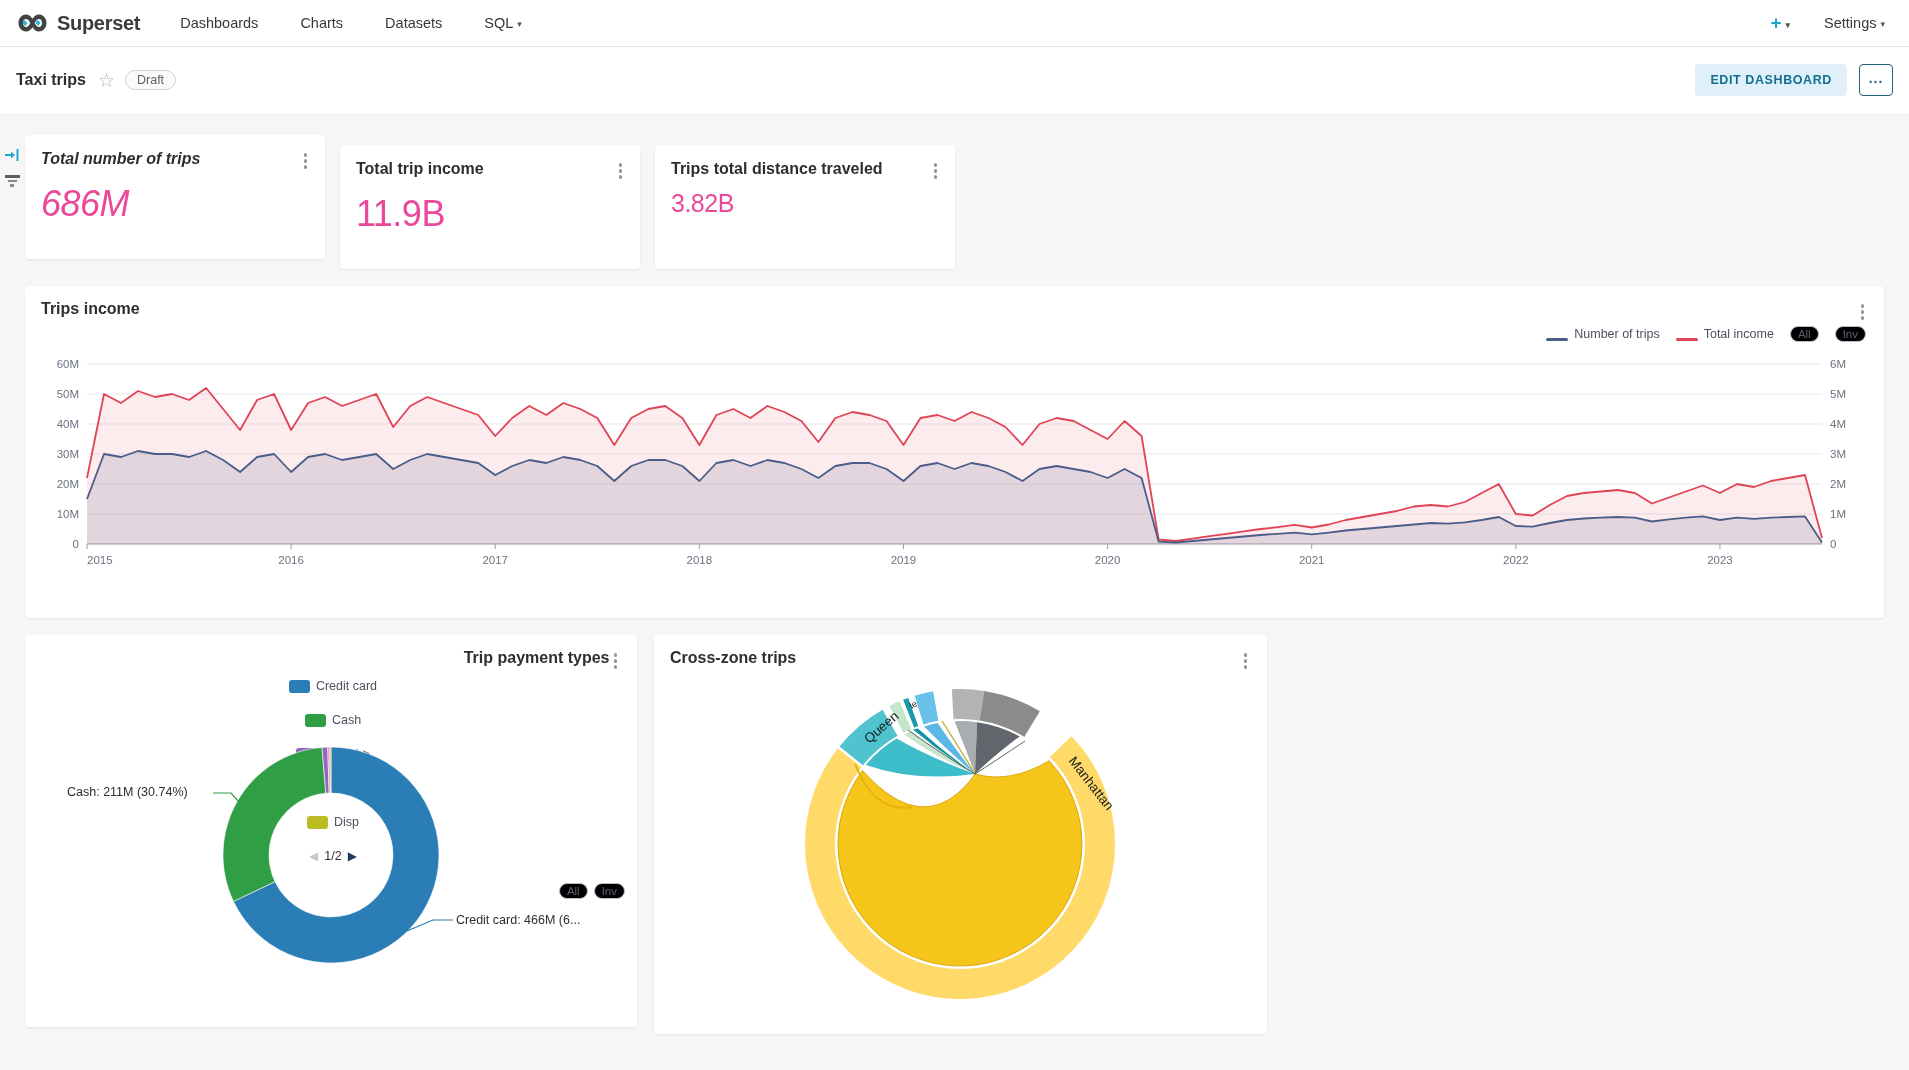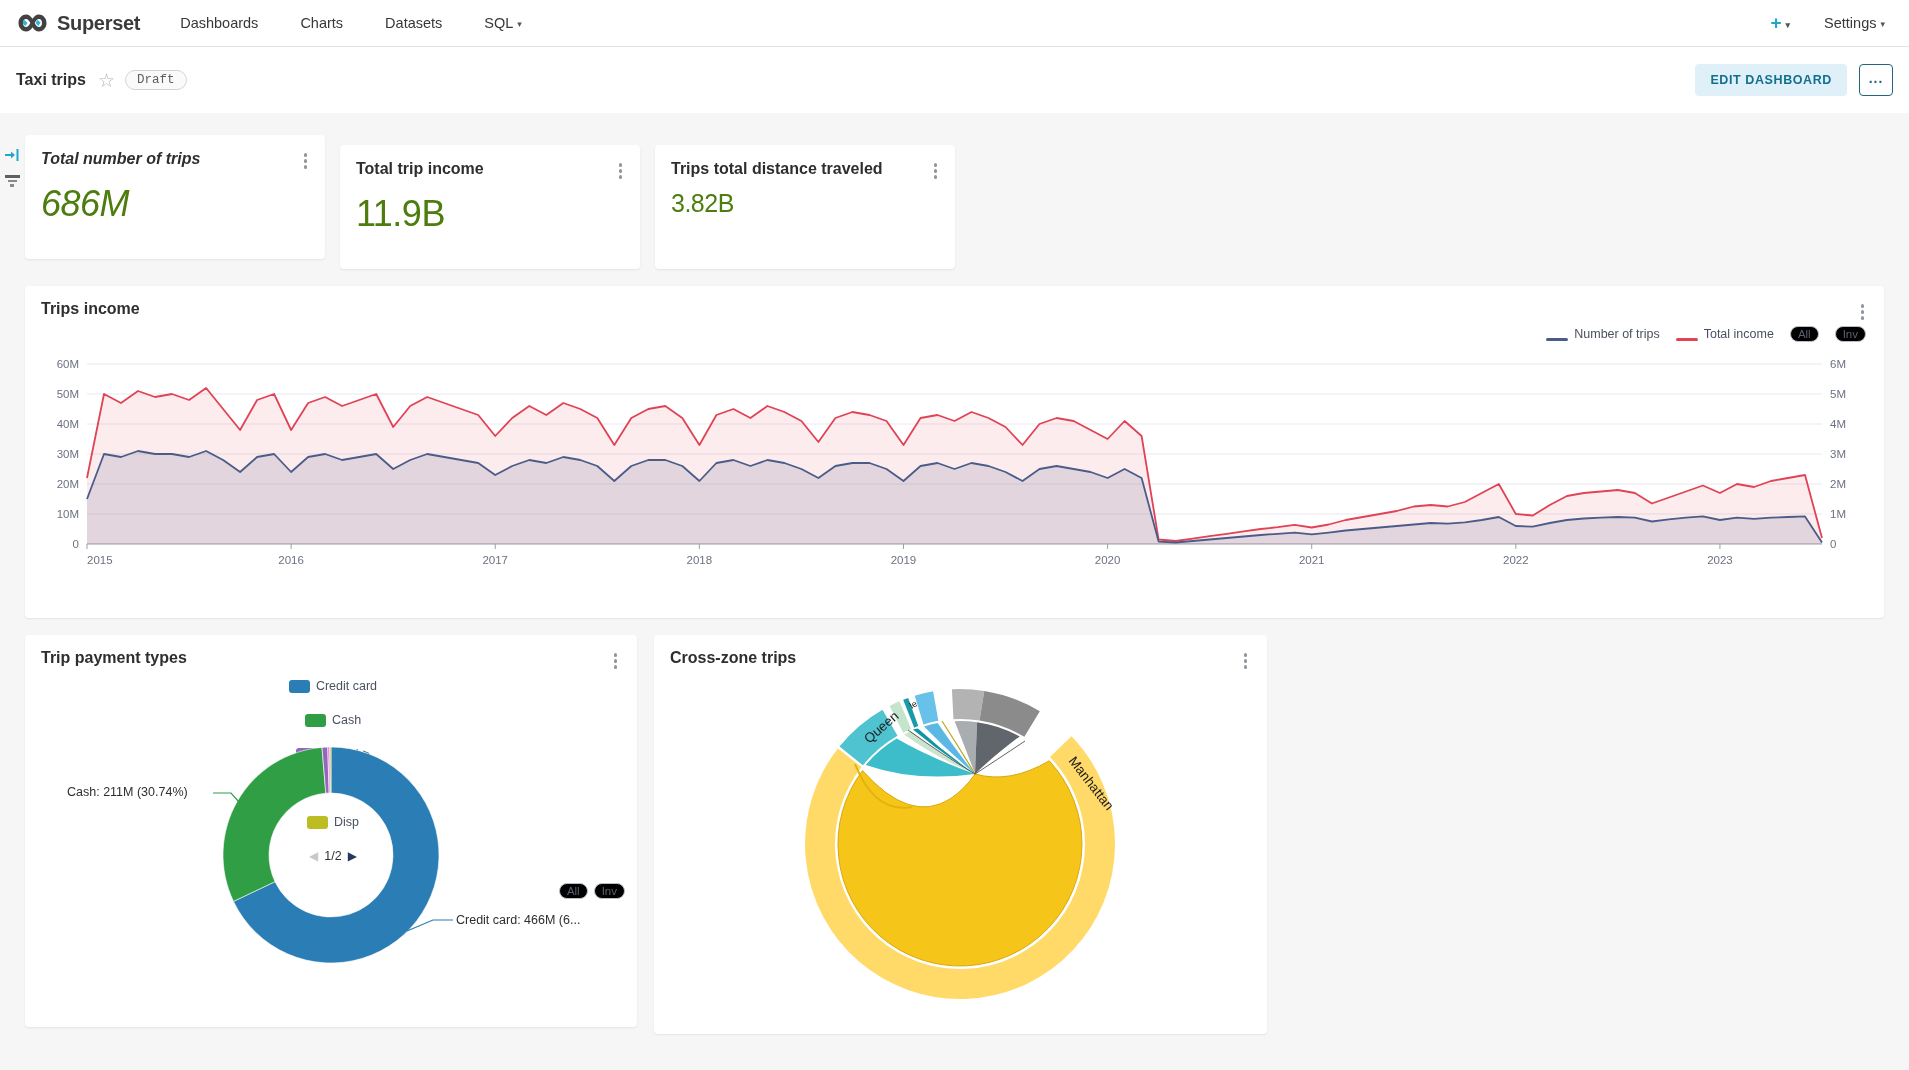--- a/index.html
+++ b/index.html
@@ -14,40 +14,40 @@
   .nav-item { font-size:14.5px; color:#383838; cursor:pointer; }
   .caret { font-size:9px; color:#555; margin-left:4px; vertical-align:1px;}
   .nav-right { margin-left:auto; display:flex; align-items:center; gap:34px; padding-right:8px;}
   .plus-btn { color:#20a7c9; font-size:19px; font-weight:bold; cursor:pointer;}
   .settings { font-size:14.5px; color:#383838; cursor:pointer;}
 
   
   .dash-header { position:absolute; left:0; top:47px; width:1909px; height:66px; background:#fff; display:flex; align-items:center; padding:0 16px; }
   .dash-title { font-size:16px; font-weight:bold; color:#2e2e2e; margin-right:12px;}
   .star { color:#b3b3b3; font-size:19px; margin-right:10px; cursor:pointer;}
-  .draft-badge { border:1px solid #d4d4d4; background:#fafafa; color:#5f5f5f; border-radius:11px; font-size:12.5px; padding:2px 11px;font-family:Liberation Mono, monospace; }
+  .draft-badge { border:1px solid #d4d4d4; background:#fafafa; color:#5f5f5f; border-radius:11px; font-size:12.5px; padding:2px 11px; }
   .header-right { margin-left:auto; display:flex; align-items:center; gap:12px; }
   .edit-btn { background:#dff0f8; color:#12708e; font-size:12.5px; font-weight:bold; letter-spacing:0.6px; border:none; border-radius:4px; padding:9px 15px; cursor:pointer; }
   .more-btn { width:34px; height:32px; background:#fff; border:1px solid #20667f; border-radius:4px; color:#20667f; font-weight:bold; font-size:14px; line-height:26px; text-align:center; cursor:pointer; letter-spacing:1px;}
 
   
   .filter-strip { position:absolute; left:0; top:113px; width:24px; height:957px; background:#f6f6f6; }
   .expand-icon { position:absolute; left:4px; top:35px; cursor:pointer;}
   .funnel-icon { position:absolute; left:4px; top:62px; display:flex; flex-direction:column; align-items:center; gap:2px; width:16px; cursor:pointer;}
   .funnel-icon .b1{width:15px;height:3px;background:#5f5f5f;}
   .funnel-icon .b2{width:9px;height:2px;background:#8a8a8a;}
   .funnel-icon .b3{width:4px;height:3px;background:#8a8a8a;}
 
   
   .panel { position:absolute; background:#fff; border-radius:4px; box-shadow:0 1px 2px rgba(0,0,0,0.08); }
   .panel-title { font-size:16px; font-weight:bold; color:#2e2e2e; }
   .kebab { color:#9aa0a6; cursor:pointer; display:flex; flex-direction:column; gap:2.5px; padding:4px;}
   .kebab i { width:3.5px; height:3.5px; border-radius:50%; background:#8e979e; display:block;}
   .card-head { display:flex; justify-content:space-between; align-items:flex-start; padding:14px 14px 0 16px; }
-  .kpi-value { font-size:36px; color:#4d7c0f; padding:10px 16px 0 16px; letter-spacing:-0.5px;}
+  .kpi-value { font-size:36px; color:#ec4899; padding:10px 16px 0 16px; letter-spacing:-0.5px;}
   .kpi-value.small { font-size:25px; padding-top:6px;}
   .kpi-title { line-height:1.3; max-width:230px;}
 
   
   .legend-row { display:flex; align-items:center; gap:16px; }
   .legend-item { display:flex; align-items:flex-end; gap:6px; font-size:12.5px; color:#4a5160; cursor:pointer;}
   .line-swatch { width:22px; height:3px; border-radius:2px; }
   .box-swatch { width:21px; height:13px; border-radius:3px; }
   .pill { border:1px solid #b9bdc6; border-radius:10px; color:#596170; font-size:11.5px; padding:1px 7px; cursor:pointer; background:#000000;}
   .pager { display:flex; align-items:center; gap:6px; font-size:12.5px; color:#333;}
@@ -204,21 +204,21 @@
         <line x1="1678.9411764705883" y1="190" x2="1678.9411764705883" y2="195" stroke="#9aa0a6" stroke-width="1"></line>
         <text class="axis-text" x="1678.9411764705883" y="210" text-anchor="middle">2023</text>
         <polygon points="46.0,190 46.0,124.0 63.0,40.0 80.0,49.0 97.0,37.0 114.0,43.0 131.0,40.0 148.1,46.0 165.1,34.0 182.1,55.0 199.1,76.0 216.1,46.0 233.1,40.0 250.1,76.0 267.1,49.0 284.1,43.0 301.1,52.0 318.2,46.0 335.2,40.0 352.2,73.0 369.2,52.0 386.2,43.0 403.2,49.0 420.2,55.0 437.2,61.0 454.2,82.0 471.2,64.0 488.3,52.0 505.3,61.0 522.3,49.0 539.3,55.0 556.3,64.0 573.3,91.0 590.3,64.0 607.3,55.0 624.3,52.0 641.3,64.0 658.4,91.0 675.4,61.0 692.4,55.0 709.4,64.0 726.4,52.0 743.4,58.0 760.4,67.0 777.4,88.0 794.4,64.0 811.4,58.0 828.5,61.0 845.5,67.0 862.5,91.0 879.5,64.0 896.5,61.0 913.5,67.0 930.5,58.0 947.5,64.0 964.5,73.0 981.5,91.0 998.5,70.0 1015.6,64.0 1032.6,67.0 1049.6,76.0 1066.6,85.0 1083.6,67.0 1100.6,82.0 1117.6,185.5 1134.6,187.0 1151.6,184.6 1168.6,182.2 1185.7,179.8 1202.7,177.4 1219.7,175.0 1236.7,173.2 1253.7,170.8 1270.7,173.5 1287.7,170.5 1304.7,166.0 1321.7,163.0 1338.7,160.0 1355.8,157.0 1372.8,152.5 1389.8,151.0 1406.8,152.5 1423.8,148.0 1440.8,139.0 1457.8,130.0 1474.8,160.0 1491.8,161.5 1508.8,151.0 1525.9,142.0 1542.9,139.0 1559.9,137.5 1576.9,136.0 1593.9,139.0 1610.9,149.5 1627.9,143.5 1644.9,137.5 1661.9,131.5 1678.9,139.0 1696.0,130.0 1713.0,133.0 1730.0,127.0 1747.0,124.0 1764.0,121.0 1781.0,184.0  1781.0,190" fill="rgba(224,67,85,0.10)" stroke="none"></polygon>
         <polyline points="46.0,124.0 63.0,40.0 80.0,49.0 97.0,37.0 114.0,43.0 131.0,40.0 148.1,46.0 165.1,34.0 182.1,55.0 199.1,76.0 216.1,46.0 233.1,40.0 250.1,76.0 267.1,49.0 284.1,43.0 301.1,52.0 318.2,46.0 335.2,40.0 352.2,73.0 369.2,52.0 386.2,43.0 403.2,49.0 420.2,55.0 437.2,61.0 454.2,82.0 471.2,64.0 488.3,52.0 505.3,61.0 522.3,49.0 539.3,55.0 556.3,64.0 573.3,91.0 590.3,64.0 607.3,55.0 624.3,52.0 641.3,64.0 658.4,91.0 675.4,61.0 692.4,55.0 709.4,64.0 726.4,52.0 743.4,58.0 760.4,67.0 777.4,88.0 794.4,64.0 811.4,58.0 828.5,61.0 845.5,67.0 862.5,91.0 879.5,64.0 896.5,61.0 913.5,67.0 930.5,58.0 947.5,64.0 964.5,73.0 981.5,91.0 998.5,70.0 1015.6,64.0 1032.6,67.0 1049.6,76.0 1066.6,85.0 1083.6,67.0 1100.6,82.0 1117.6,185.5 1134.6,187.0 1151.6,184.6 1168.6,182.2 1185.7,179.8 1202.7,177.4 1219.7,175.0 1236.7,173.2 1253.7,170.8 1270.7,173.5 1287.7,170.5 1304.7,166.0 1321.7,163.0 1338.7,160.0 1355.8,157.0 1372.8,152.5 1389.8,151.0 1406.8,152.5 1423.8,148.0 1440.8,139.0 1457.8,130.0 1474.8,160.0 1491.8,161.5 1508.8,151.0 1525.9,142.0 1542.9,139.0 1559.9,137.5 1576.9,136.0 1593.9,139.0 1610.9,149.5 1627.9,143.5 1644.9,137.5 1661.9,131.5 1678.9,139.0 1696.0,130.0 1713.0,133.0 1730.0,127.0 1747.0,124.0 1764.0,121.0 1781.0,184.0 " fill="none" stroke="#e04355" stroke-width="1.8" stroke-linejoin="round"></polyline>
         <polygon points="46.0,190 46.0,145.0 63.0,100.0 80.0,103.0 97.0,97.0 114.0,100.0 131.0,100.0 148.1,103.0 165.1,97.0 182.1,106.0 199.1,118.0 216.1,103.0 233.1,100.0 250.1,118.0 267.1,103.0 284.1,100.0 301.1,106.0 318.2,103.0 335.2,100.0 352.2,115.0 369.2,106.0 386.2,100.0 403.2,103.0 420.2,106.0 437.2,109.0 454.2,121.0 471.2,112.0 488.3,106.0 505.3,109.0 522.3,103.0 539.3,106.0 556.3,112.0 573.3,127.0 590.3,112.0 607.3,106.0 624.3,106.0 641.3,112.0 658.4,127.0 675.4,109.0 692.4,106.0 709.4,112.0 726.4,106.0 743.4,109.0 760.4,115.0 777.4,124.0 794.4,112.0 811.4,109.0 828.5,109.0 845.5,115.0 862.5,127.0 879.5,112.0 896.5,109.0 913.5,115.0 930.5,109.0 947.5,112.0 964.5,118.0 981.5,127.0 998.5,115.0 1015.6,112.0 1032.6,115.0 1049.6,118.0 1066.6,124.0 1083.6,115.0 1100.6,124.0 1117.6,187.6 1134.6,188.5 1151.6,187.0 1168.6,185.5 1185.7,184.0 1202.7,182.5 1219.7,181.0 1236.7,179.8 1253.7,178.6 1270.7,180.4 1287.7,178.6 1304.7,176.5 1321.7,175.0 1338.7,173.5 1355.8,172.0 1372.8,170.5 1389.8,169.0 1406.8,169.6 1423.8,168.4 1440.8,166.0 1457.8,163.0 1474.8,172.0 1491.8,172.6 1508.8,169.0 1525.9,166.0 1542.9,164.5 1559.9,163.6 1576.9,163.0 1593.9,163.6 1610.9,167.5 1627.9,165.4 1644.9,163.6 1661.9,162.4 1678.9,166.0 1696.0,163.6 1713.0,164.8 1730.0,163.6 1747.0,163.0 1764.0,162.4 1781.0,188.5  1781.0,190" fill="rgba(69,78,124,0.14)" stroke="none"></polygon>
         <polyline points="46.0,145.0 63.0,100.0 80.0,103.0 97.0,97.0 114.0,100.0 131.0,100.0 148.1,103.0 165.1,97.0 182.1,106.0 199.1,118.0 216.1,103.0 233.1,100.0 250.1,118.0 267.1,103.0 284.1,100.0 301.1,106.0 318.2,103.0 335.2,100.0 352.2,115.0 369.2,106.0 386.2,100.0 403.2,103.0 420.2,106.0 437.2,109.0 454.2,121.0 471.2,112.0 488.3,106.0 505.3,109.0 522.3,103.0 539.3,106.0 556.3,112.0 573.3,127.0 590.3,112.0 607.3,106.0 624.3,106.0 641.3,112.0 658.4,127.0 675.4,109.0 692.4,106.0 709.4,112.0 726.4,106.0 743.4,109.0 760.4,115.0 777.4,124.0 794.4,112.0 811.4,109.0 828.5,109.0 845.5,115.0 862.5,127.0 879.5,112.0 896.5,109.0 913.5,115.0 930.5,109.0 947.5,112.0 964.5,118.0 981.5,127.0 998.5,115.0 1015.6,112.0 1032.6,115.0 1049.6,118.0 1066.6,124.0 1083.6,115.0 1100.6,124.0 1117.6,187.6 1134.6,188.5 1151.6,187.0 1168.6,185.5 1185.7,184.0 1202.7,182.5 1219.7,181.0 1236.7,179.8 1253.7,178.6 1270.7,180.4 1287.7,178.6 1304.7,176.5 1321.7,175.0 1338.7,173.5 1355.8,172.0 1372.8,170.5 1389.8,169.0 1406.8,169.6 1423.8,168.4 1440.8,166.0 1457.8,163.0 1474.8,172.0 1491.8,172.6 1508.8,169.0 1525.9,166.0 1542.9,164.5 1559.9,163.6 1576.9,163.0 1593.9,163.6 1610.9,167.5 1627.9,165.4 1644.9,163.6 1661.9,162.4 1678.9,166.0 1696.0,163.6 1713.0,164.8 1730.0,163.6 1747.0,163.0 1764.0,162.4 1781.0,188.5 " fill="none" stroke="#4a5c88" stroke-width="1.8" stroke-linejoin="round"></polyline>
       </svg>
   </div>
 
   <div class="panel" style="left:25px; top:635px; width:612px; height:392px;">
-    <div class="card-head" style="padding:14px 16px 0 16px;">
+    <div class="card-head" style="padding:14px 16px 0 16px;justify-content:flex-end;">
       <span class="panel-title">Trip payment types</span>
       <span class="kebab">
           <i></i>
           <i></i>
           <i></i>
         </span>
     </div>
     <div class="legend-row" style="position:absolute; left:16px; right:12px; top:44px; gap:20px;flex-direction:column;">
       <span class="legend-item">
           <span class="box-swatch" id="bsw-0" style="background: rgb(42, 125, 181);"></span>

